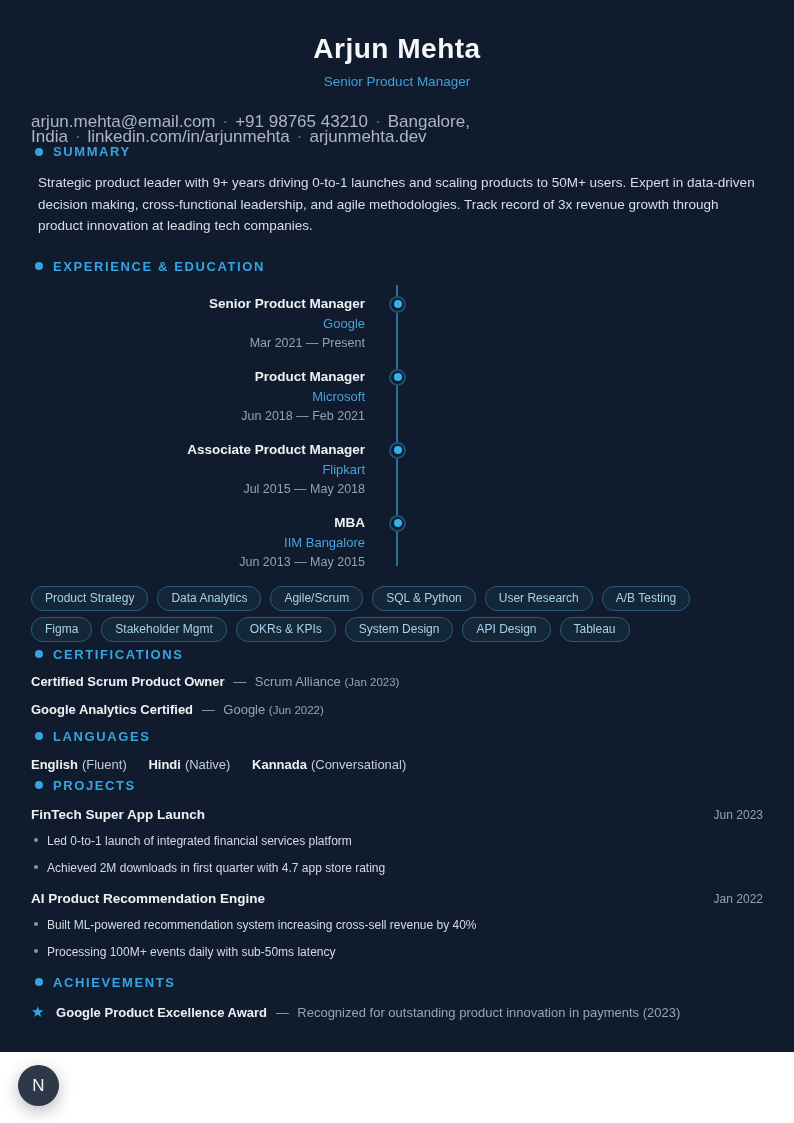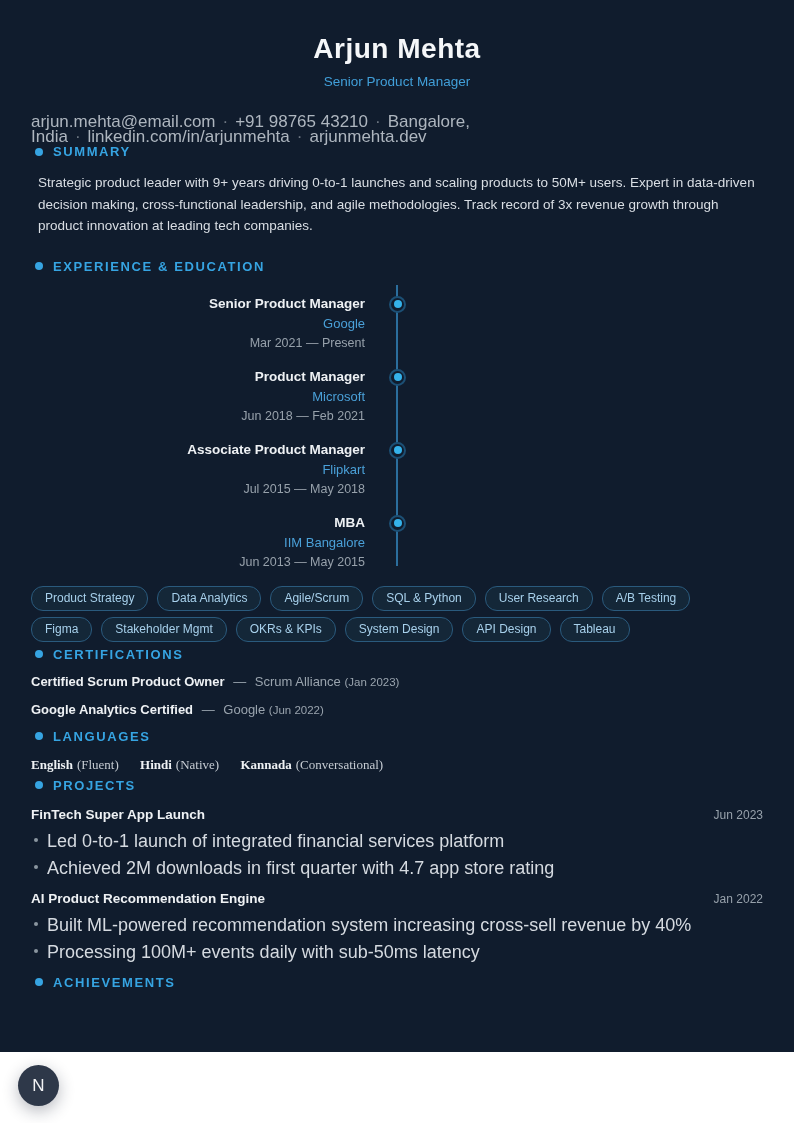--- a/index.html
+++ b/index.html
@@ -72,34 +72,34 @@
     border:1px solid #2a5a7d;border-radius:12px;
     background:#142738;color:#a7d0eb;white-space:nowrap;
   }
   
   .mt-cert{margin-top:5px;}
   .cert-line{margin-top:12px;font-size:13px;line-height:16px;color:#9aa4ae;}
   .b{font-weight:bold;color:#eef1f4;}
   .dash{margin:0 5px;color:#9aa4ae;}
   .small{font-size:11.5px;}
   .mt-lang{margin-top:11px;}
-  .lang-line{margin-top:13px;font-size:13px;line-height:16px;color:#c6ccd3;font-family:Liberation Serif, serif;}
+  .lang-line{margin-top:13px;font-size:13px;line-height:16px;color:#c6ccd3;}
   .lang-item{margin-right:18px;}
   .lang-level{margin-left:4px;color:#c6ccd3;font-weight:normal;}
   
   .mt-proj{margin-top:5px;}
   .proj-head{
     display:flex;justify-content:space-between;align-items:baseline;
     margin-top:13px;
   }
   .proj-name{font-size:13.5px;font-weight:bold;color:#eef1f4;line-height:17px;}
   .proj-date{font-size:12px;color:#97a1ab;}
   .bullet-line{
     display:flex;align-items:flex-end;margin-top:10px;
-    font-size:18px;line-height:17px;color:#d5dae0;
+    font-size:12px;line-height:17px;color:#d5dae0;
   }
   .bdot{
     width:4px;height:4px;border-radius:50%;background:#8b96a0;
     flex:0 0 auto;margin:0 9px 2px 3px;align-self:center;
   }
   .mt-ach{margin-top:14px;}
   .ach-line{margin-top:13px;font-size:13px;line-height:17px;color:#9aa4ae;}
   .star{color:#34a9e8;font-size:15px;margin-right:8px;}
   
   .footer{position:relative;width:794px;height:71px;background:#ffffff;}
@@ -248,19 +248,25 @@
       <div class="bullet-line">
         <span class="bdot"></span>
         <span>Processing 100M+ events daily with sub-50ms latency</span>
       </div>
     </div>
 
     <div class="sec-head mt-ach">
       <span class="sec-dot"></span>
       <span class="sec-label">ACHIEVEMENTS</span>
     </div>
+    <div class="ach-line">
+      <span class="star">★</span>
+      <span class="b">Google Product Excellence Award</span>
+      <span class="dash">—</span>
+      <span>Recognized for outstanding product innovation in payments (2023)</span>
+    </div>
 
   </div>
 
   <div class="footer">
     <div class="badge">N</div>
   </div>
 </div>
 
 </body></html>

